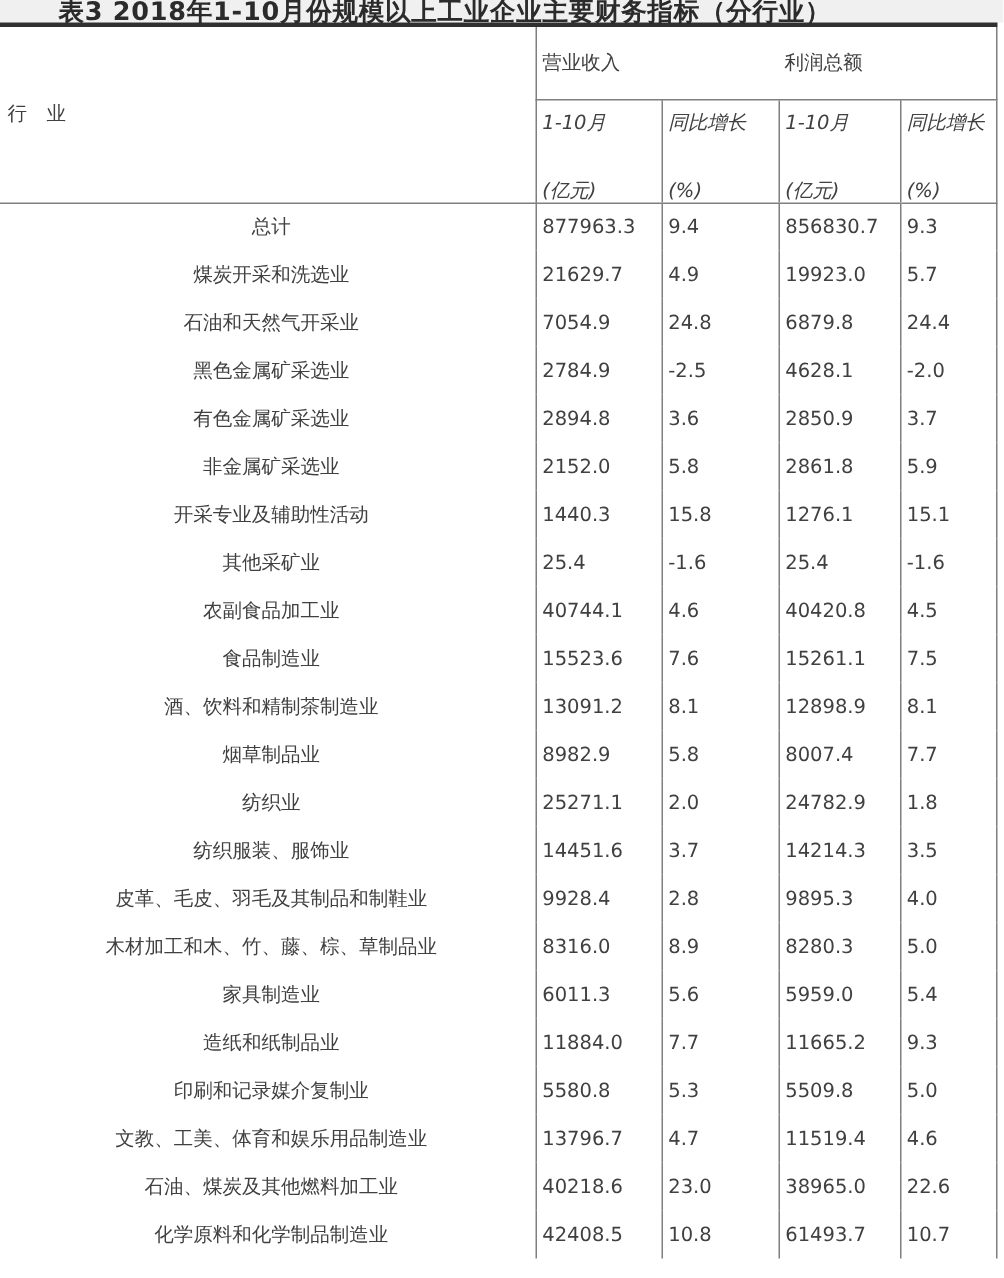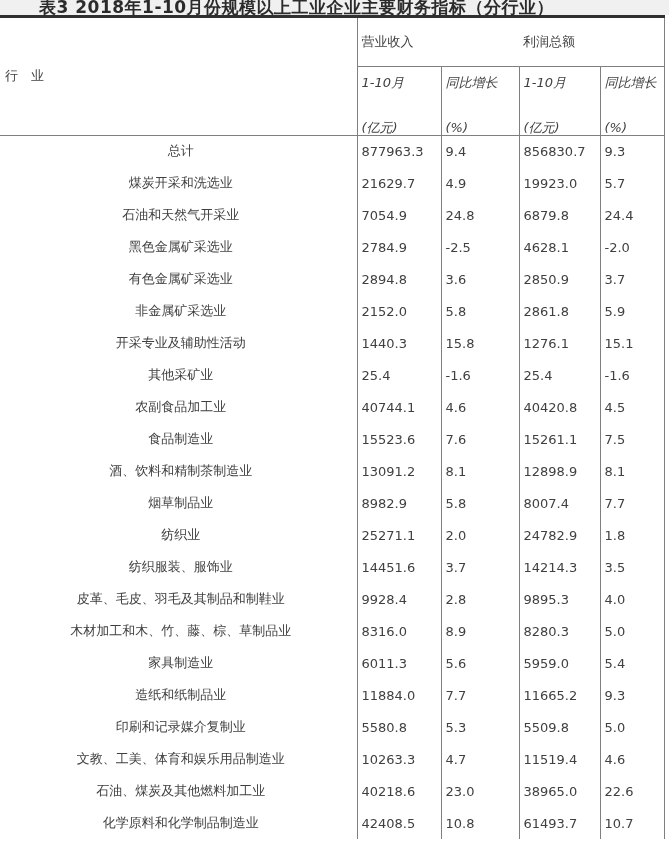--- a/index.html
+++ b/index.html
@@ -253,21 +253,21 @@
   </tr>
         <tr>
     <td>印刷和记录媒介复制业</td>
     <td>5580.8</td>
     <td>5.3</td>
     <td>5509.8</td>
     <td>5.0</td>
   </tr>
         <tr>
     <td>文教、工美、体育和娱乐用品制造业</td>
-    <td>10263.3</td>
+    <td>13796.7</td>
     <td>4.7</td>
     <td>11519.4</td>
     <td>4.6</td>
   </tr>
         <tr>
     <td>石油、煤炭及其他燃料加工业</td>
     <td>40218.6</td>
     <td>23.0</td>
     <td>38965.0</td>
     <td>22.6</td>

